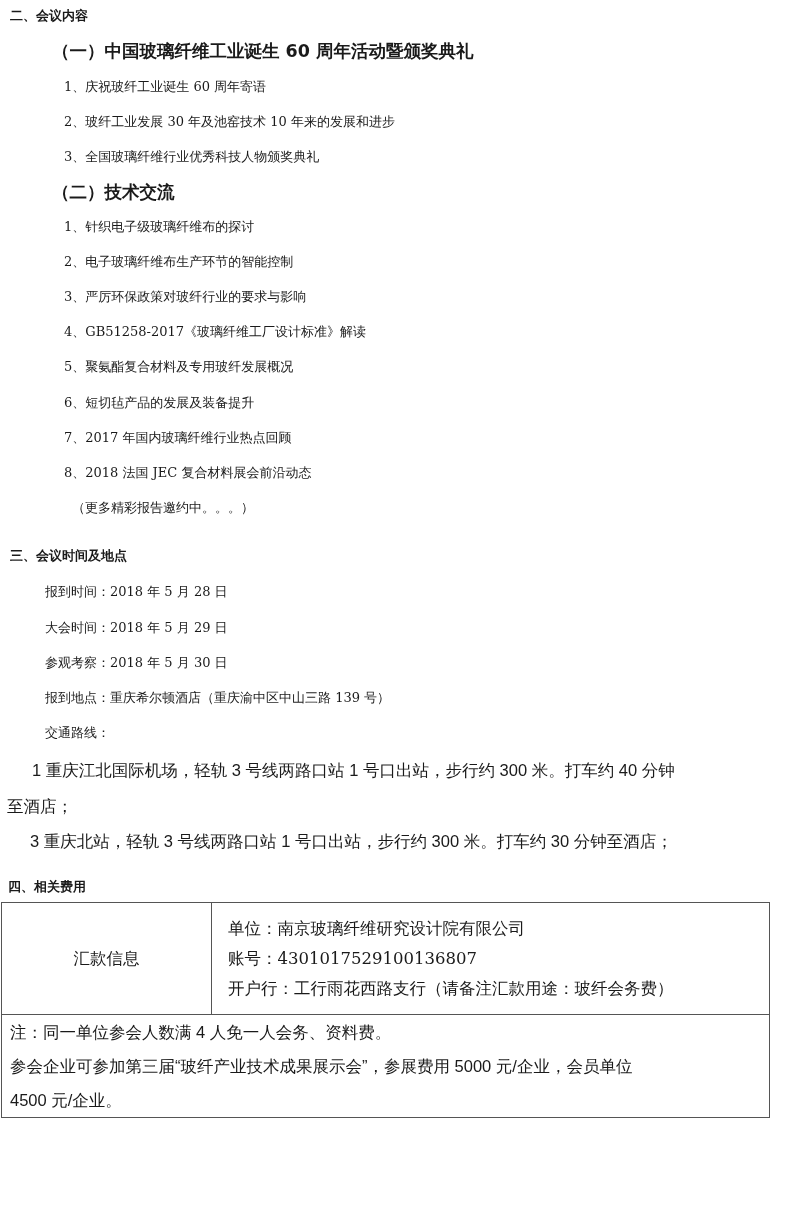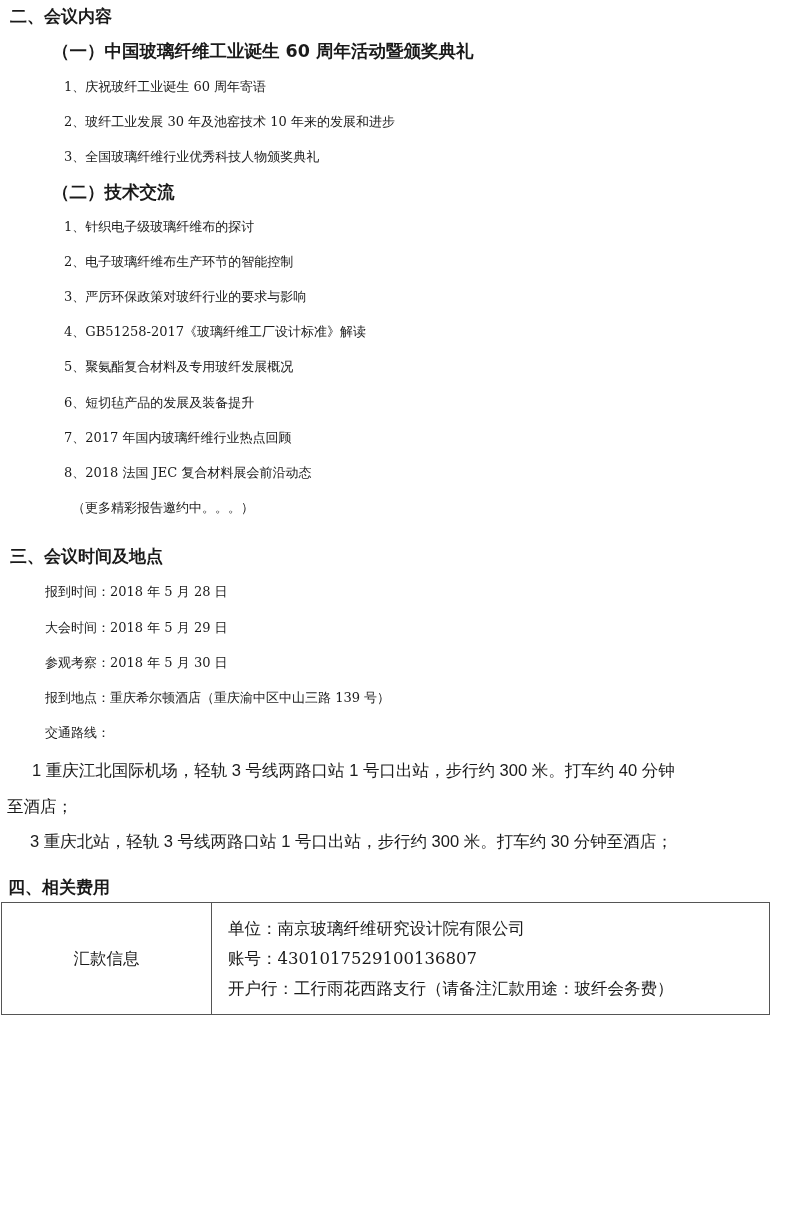--- a/index.html
+++ b/index.html
@@ -2,21 +2,21 @@
 <html><head>
 <meta charset="utf-8">
 <style>
   html, body { margin: 0; padding: 0; background: #ffffff; }
   body {
     width: 800px; height: 1207px; position: relative; overflow: hidden;
     font-family: "DejaVu Serif", "Liberation Serif", serif;
     color: #1a1a1a;
   }
   .line { position: absolute; white-space: nowrap; font-size: 17px; line-height: 22px; }
-  .h1 { font-family: "DejaVu Sans", "Liberation Sans", sans-serif; font-size: 17px; font-weight: bold; }
+  .h1 { font-family: "DejaVu Sans", "Liberation Sans", sans-serif; font-size: 13px; font-weight: bold; }
   .h2 { font-family: "DejaVu Sans", "Liberation Sans", sans-serif; font-size: 17.5px; font-weight: bold; }
   .item { font-size: 13px; }
   .sans { font-family: "Liberation Sans", "DejaVu Sans", sans-serif; font-size: 16.5px; }
 
   table.fees {
     position: absolute; left: 1px; top: 902px; width: 769px;
     border-collapse: collapse; table-layout: fixed;
   }
   table.fees td {
     border: 1.5px solid #555;
@@ -69,14 +69,21 @@
 <table class="fees">
   <tbody>
   <tr class="r3">
     <td class="c1">汇款信息</td>
     <td colspan="2" class="remit">
       <div>单位：南京玻璃纤维研究设计院有限公司</div>
       <div>账号：4301017529100136807</div>
       <div>开户行：工行雨花西路支行（请备注汇款用途：玻纤会务费）</div>
     </td>
   </tr>
+  <tr class="r4">
+    <td colspan="3" class="note">
+      <div>注：同一单位参会人数满 4 人免一人会务、资料费。</div>
+      <div>参会企业可参加第三届“玻纤产业技术成果展示会”，参展费用 5000 元/企业，会员单位</div>
+      <div>4500 元/企业。</div>
+    </td>
+  </tr>
 </tbody>
   </table>
 
 </body></html>

